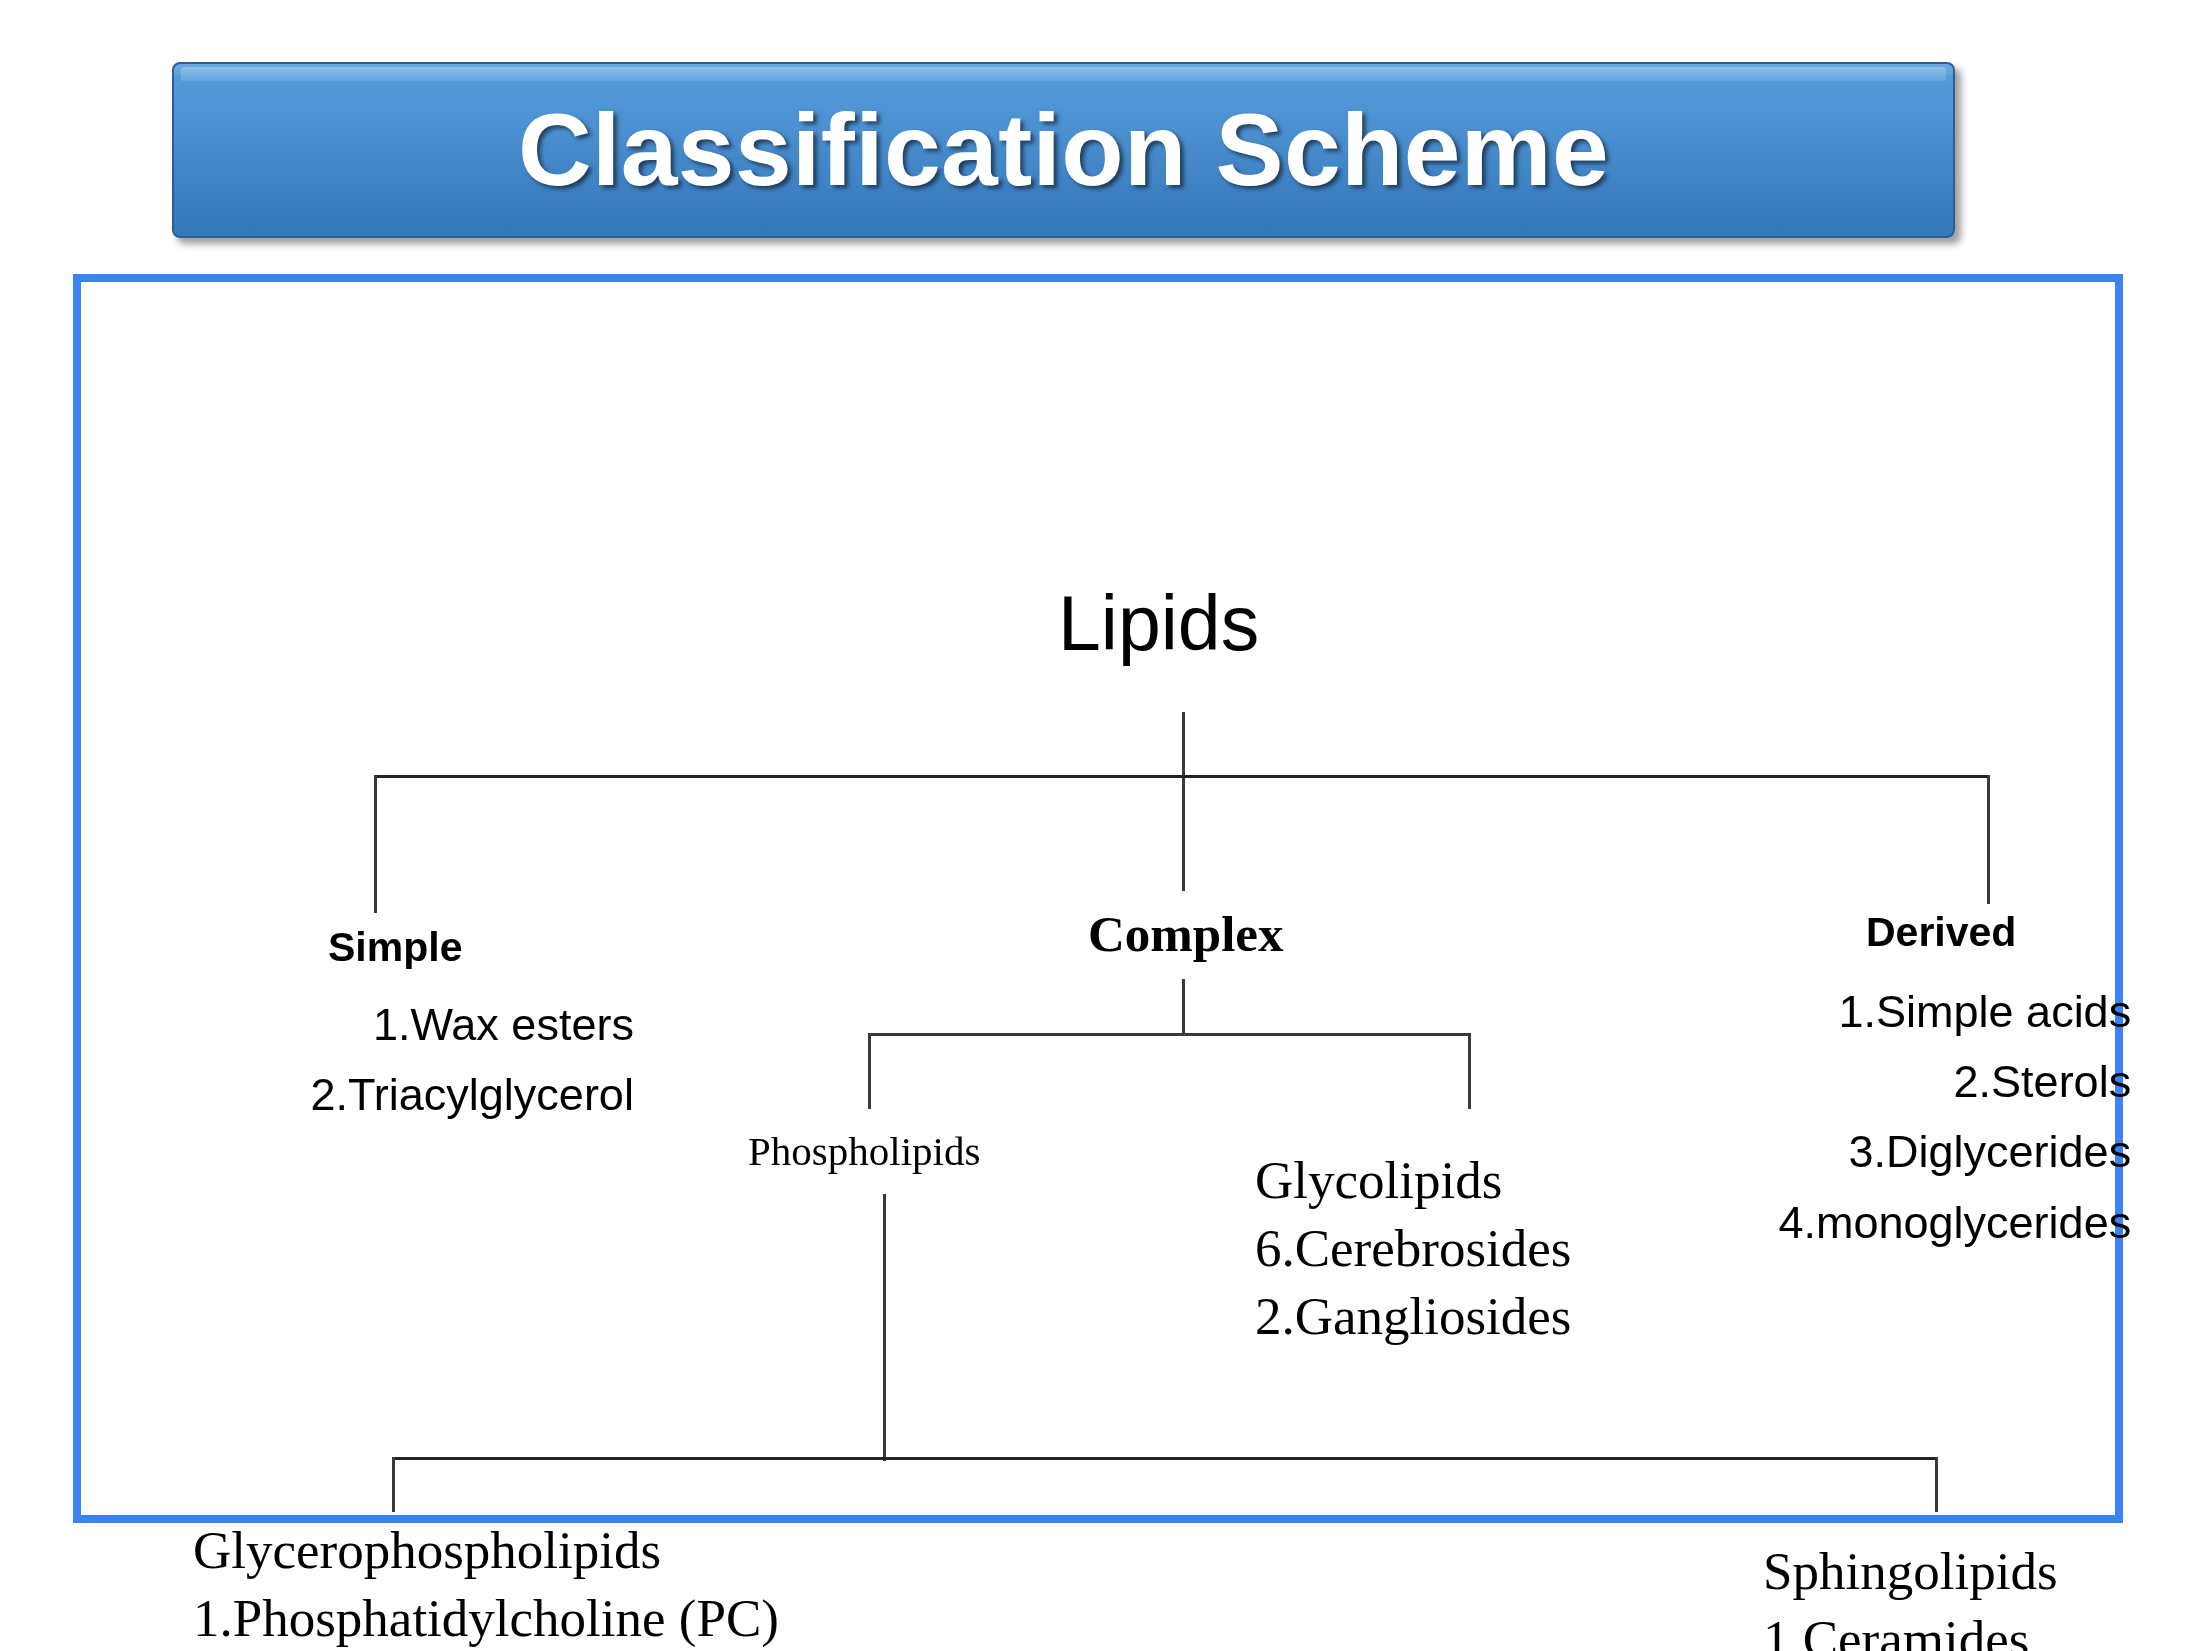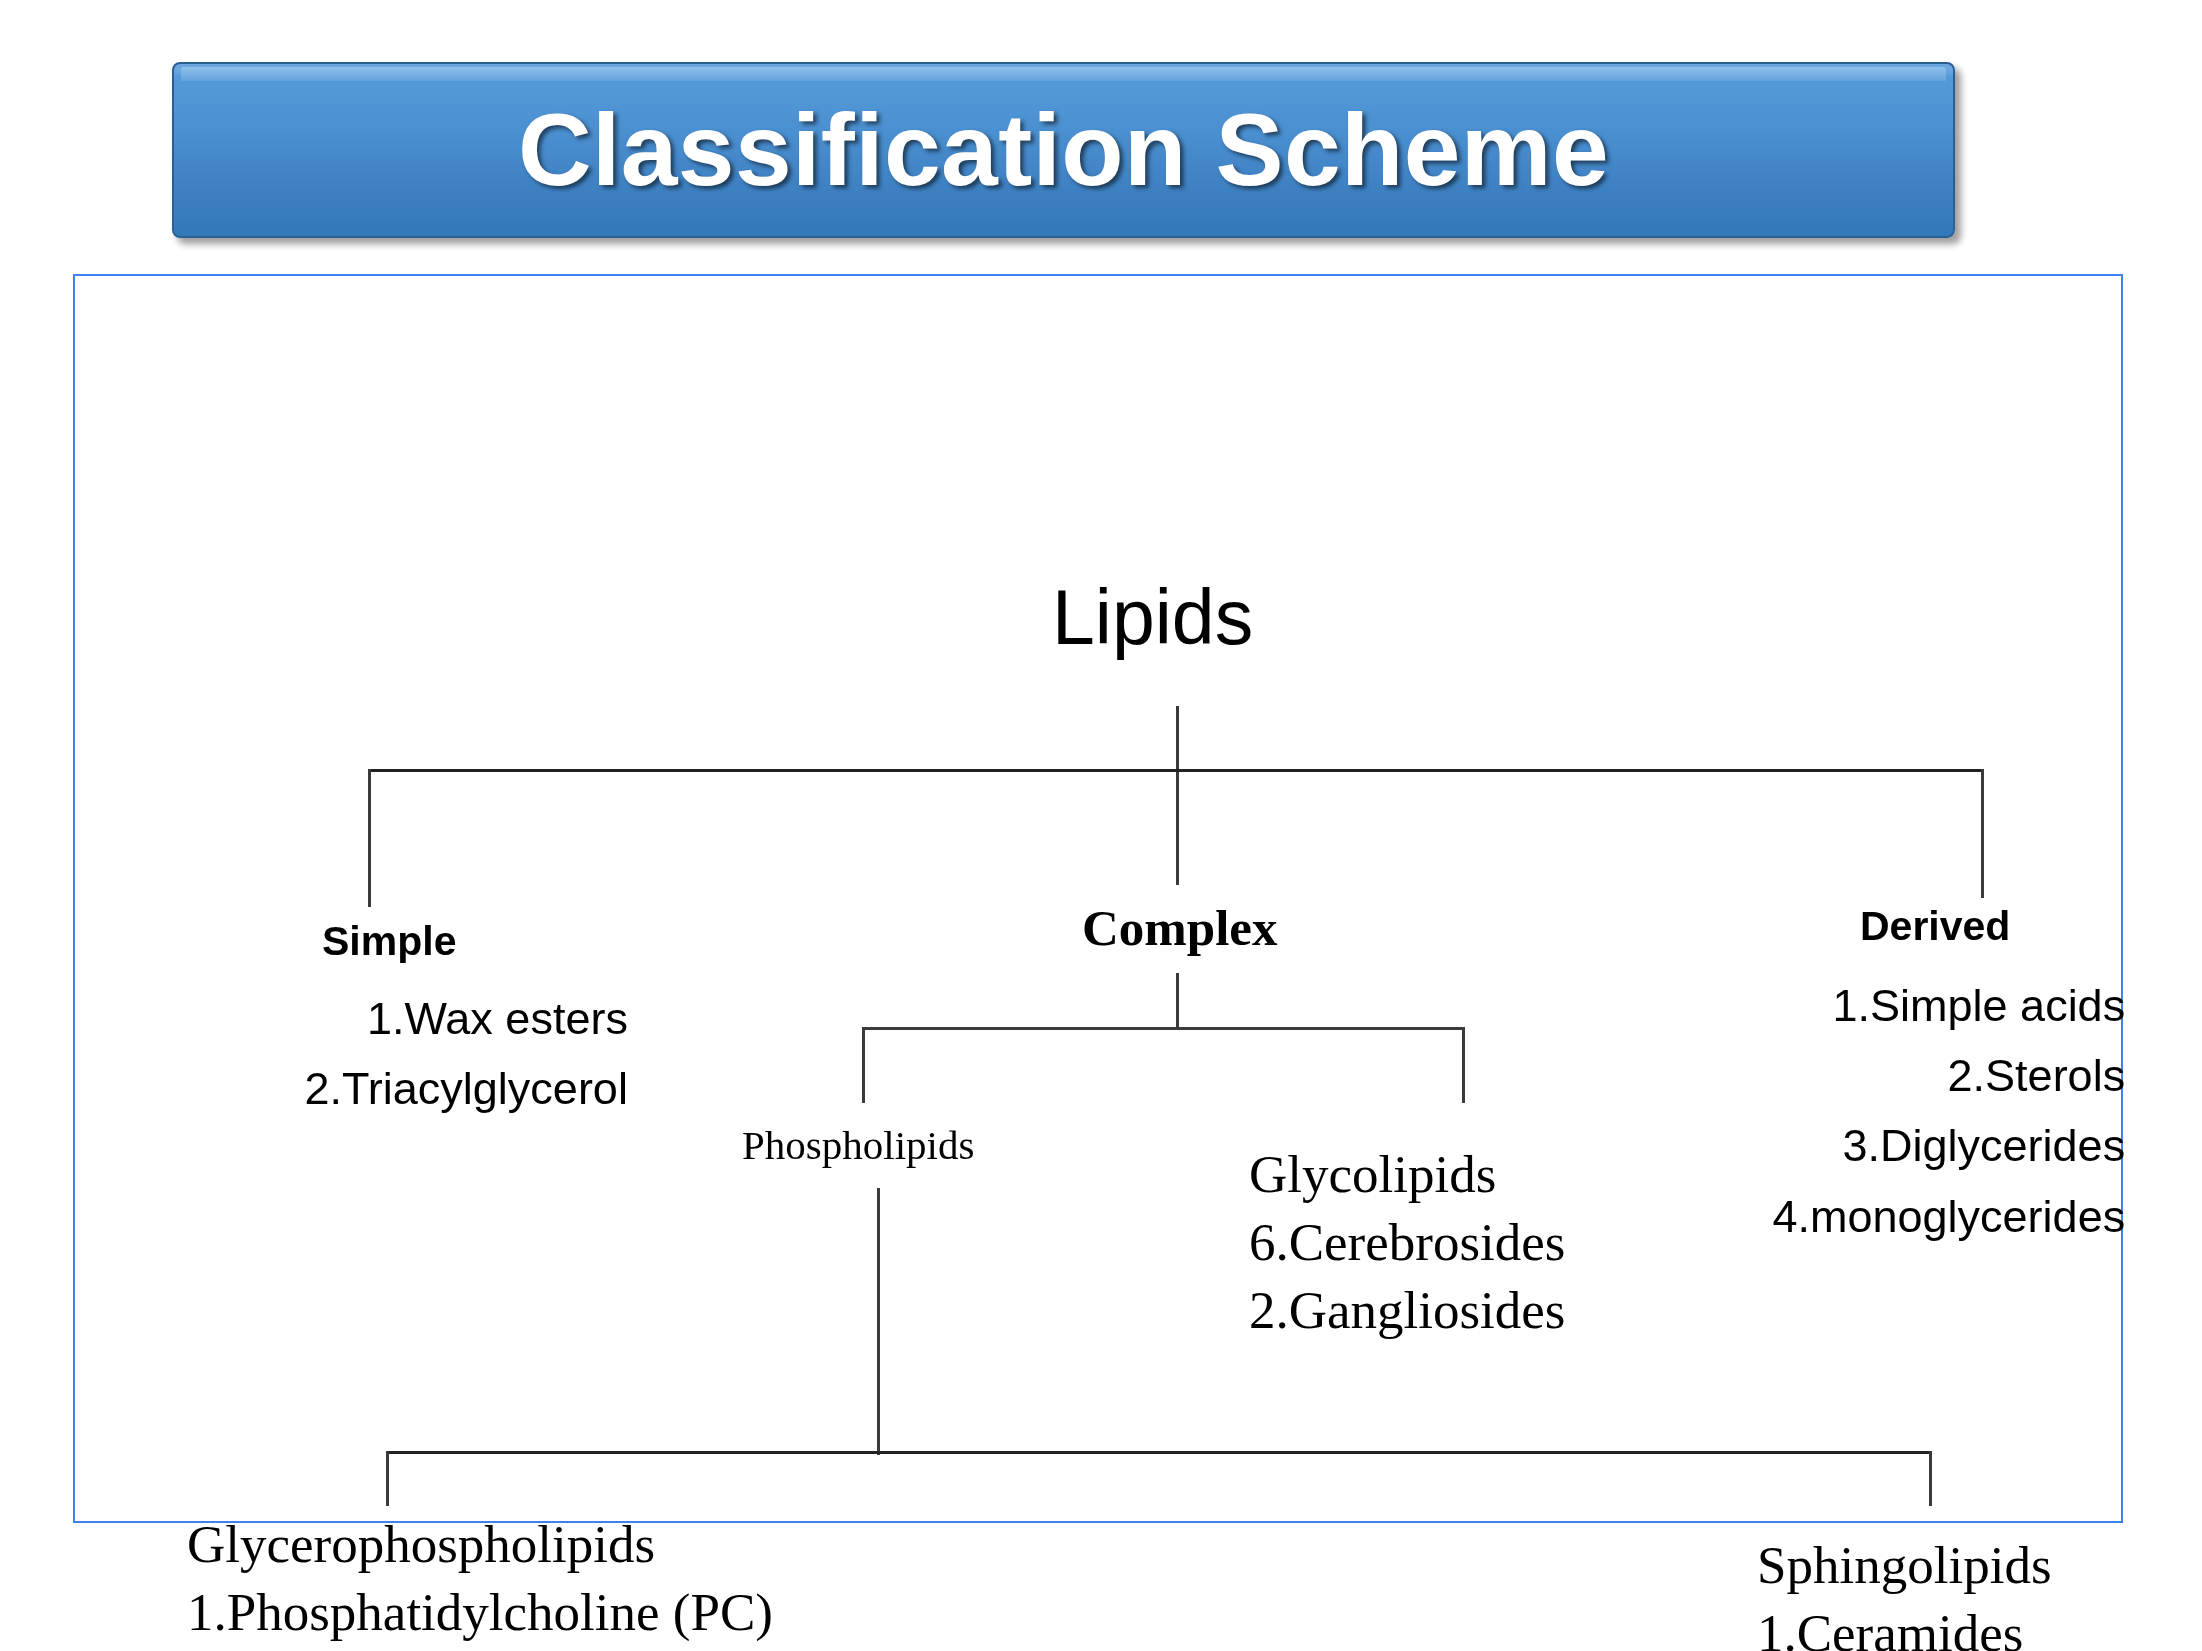--- a/index.html
+++ b/index.html
@@ -67,21 +67,21 @@
   }
 
   
   #diagram-box {
     position: absolute;
     left: 73px;
     top: 274px;
     width: 2050px;
     height: 1249px;
     box-sizing: border-box;
-    border: 2px solid #3b82f6;
+    border: 8px solid #3b82f6;
     background: #ffffff;
   }
 
   
   .node {
     position: absolute;
     white-space: nowrap;
   }
   .sans { font-family: "Liberation Sans", sans-serif; }
   .serif { font-family: "Liberation Serif", serif; }

